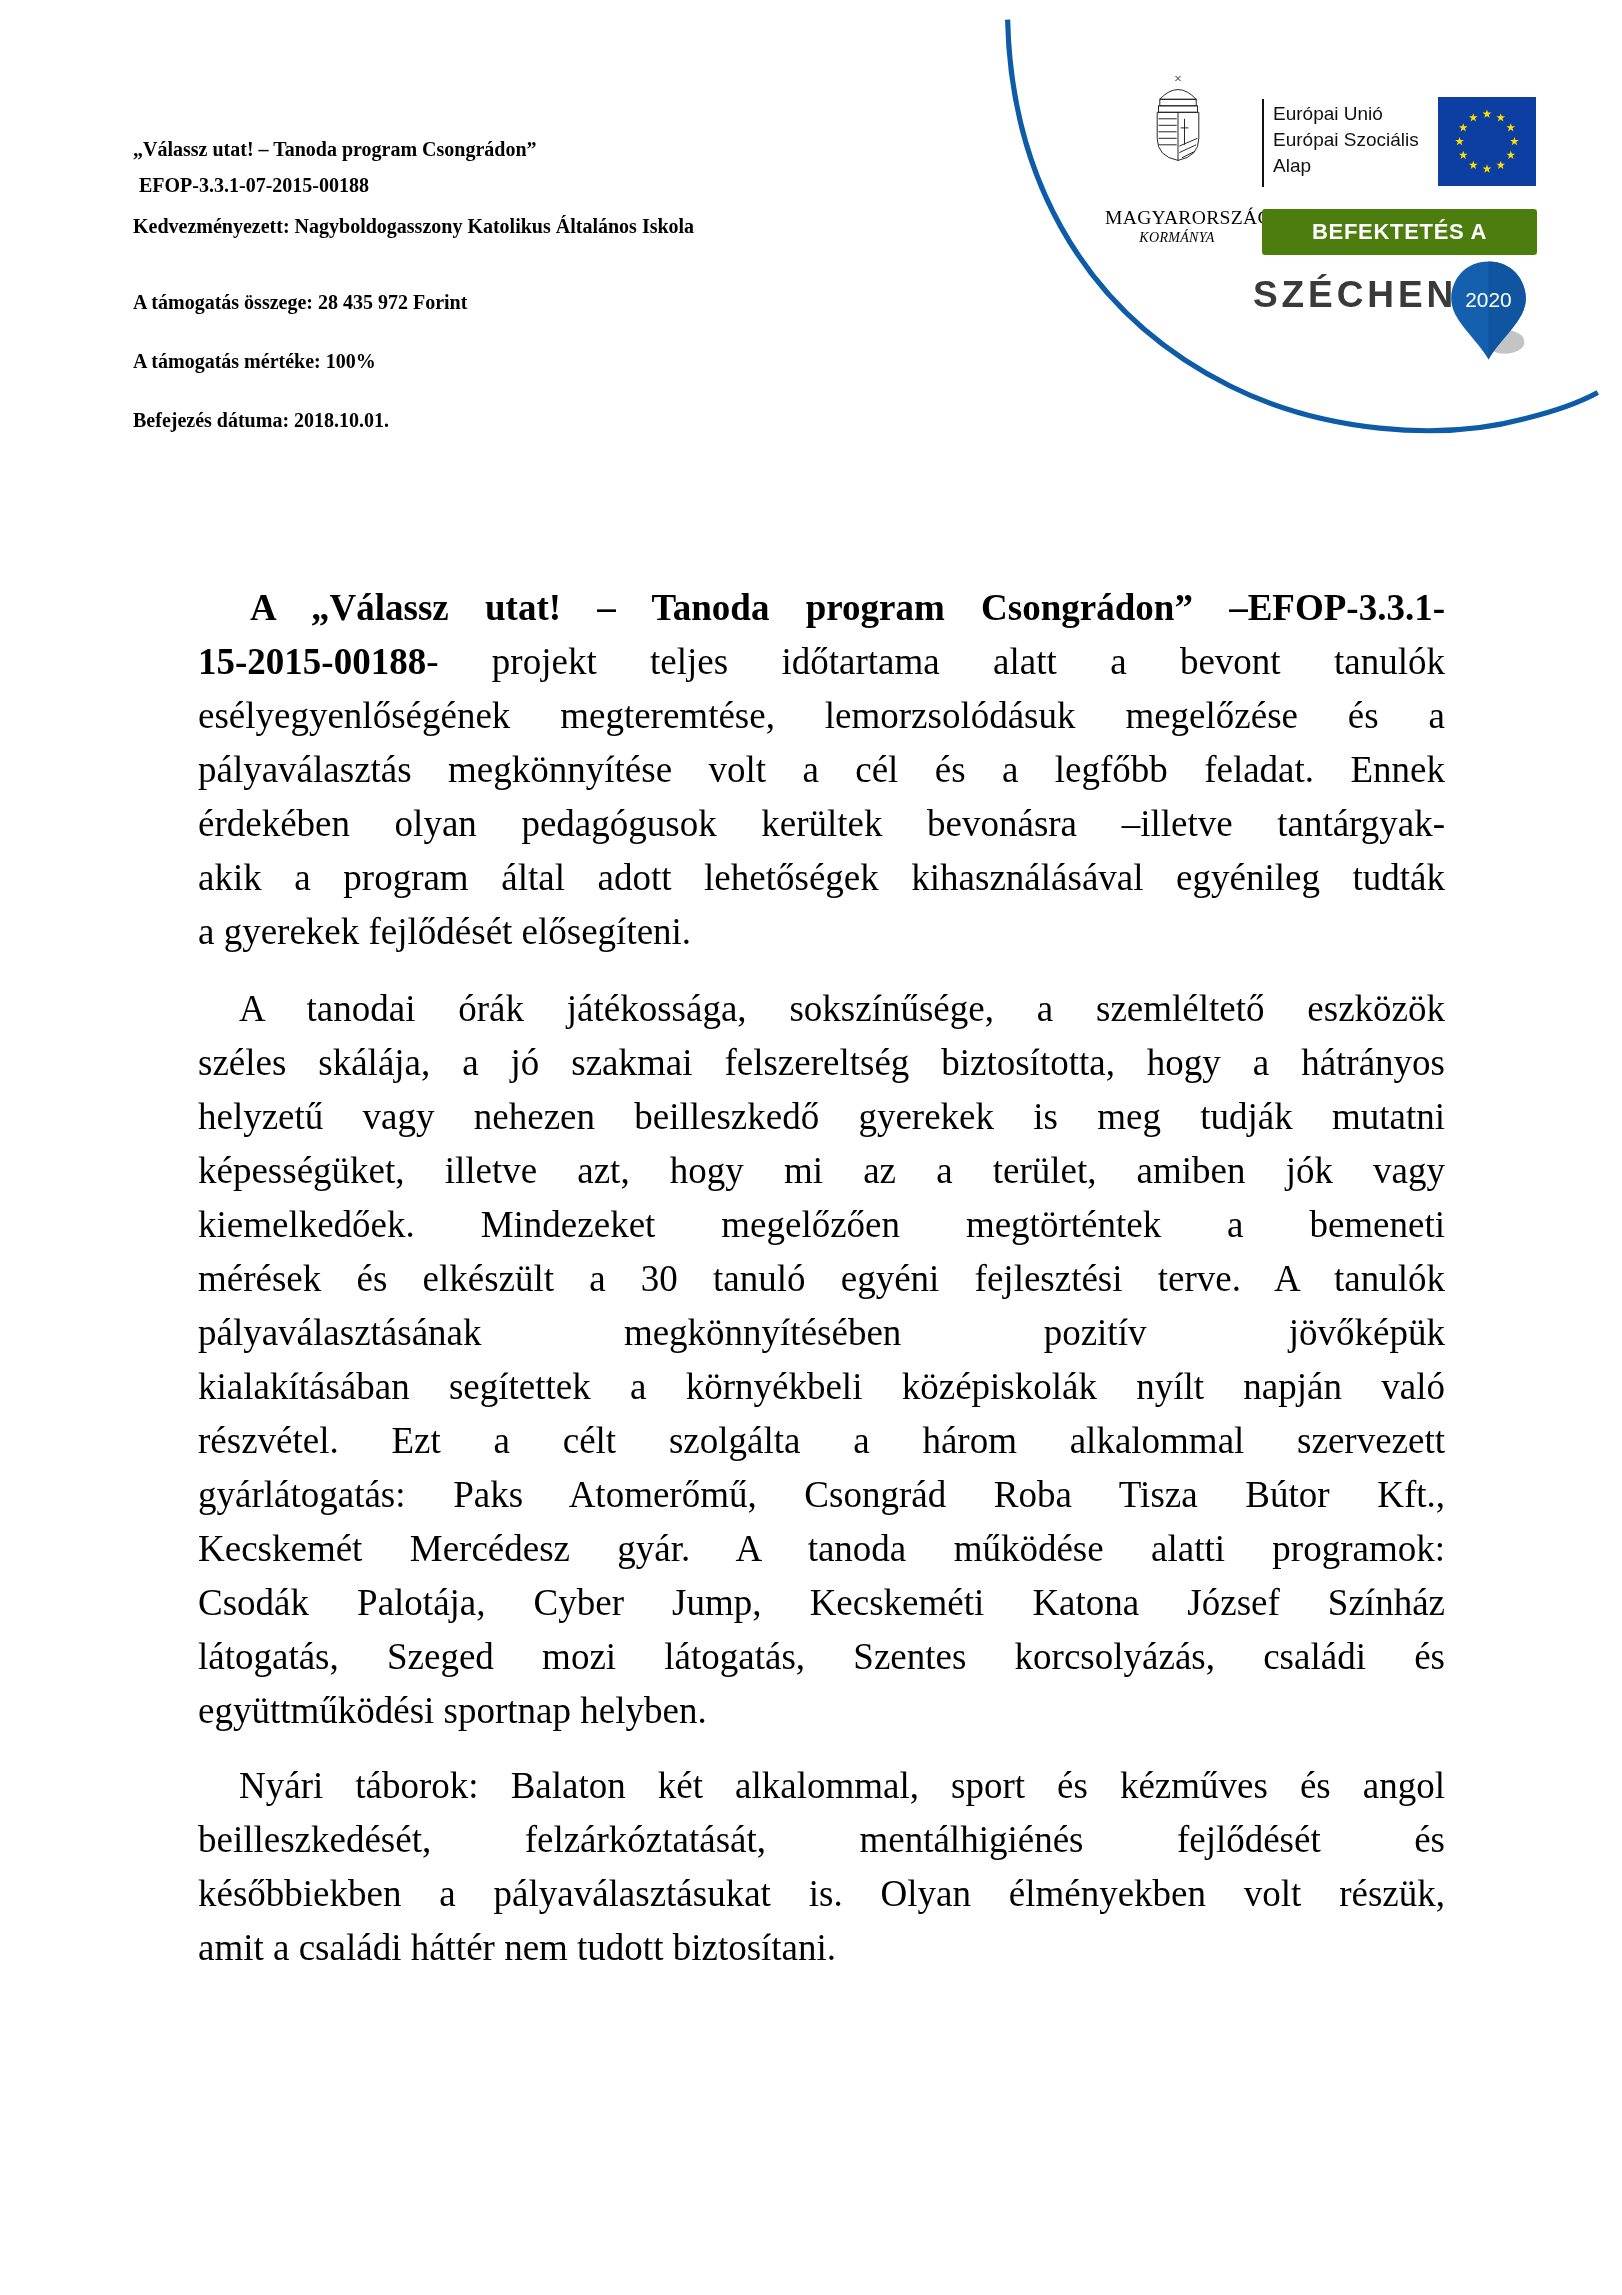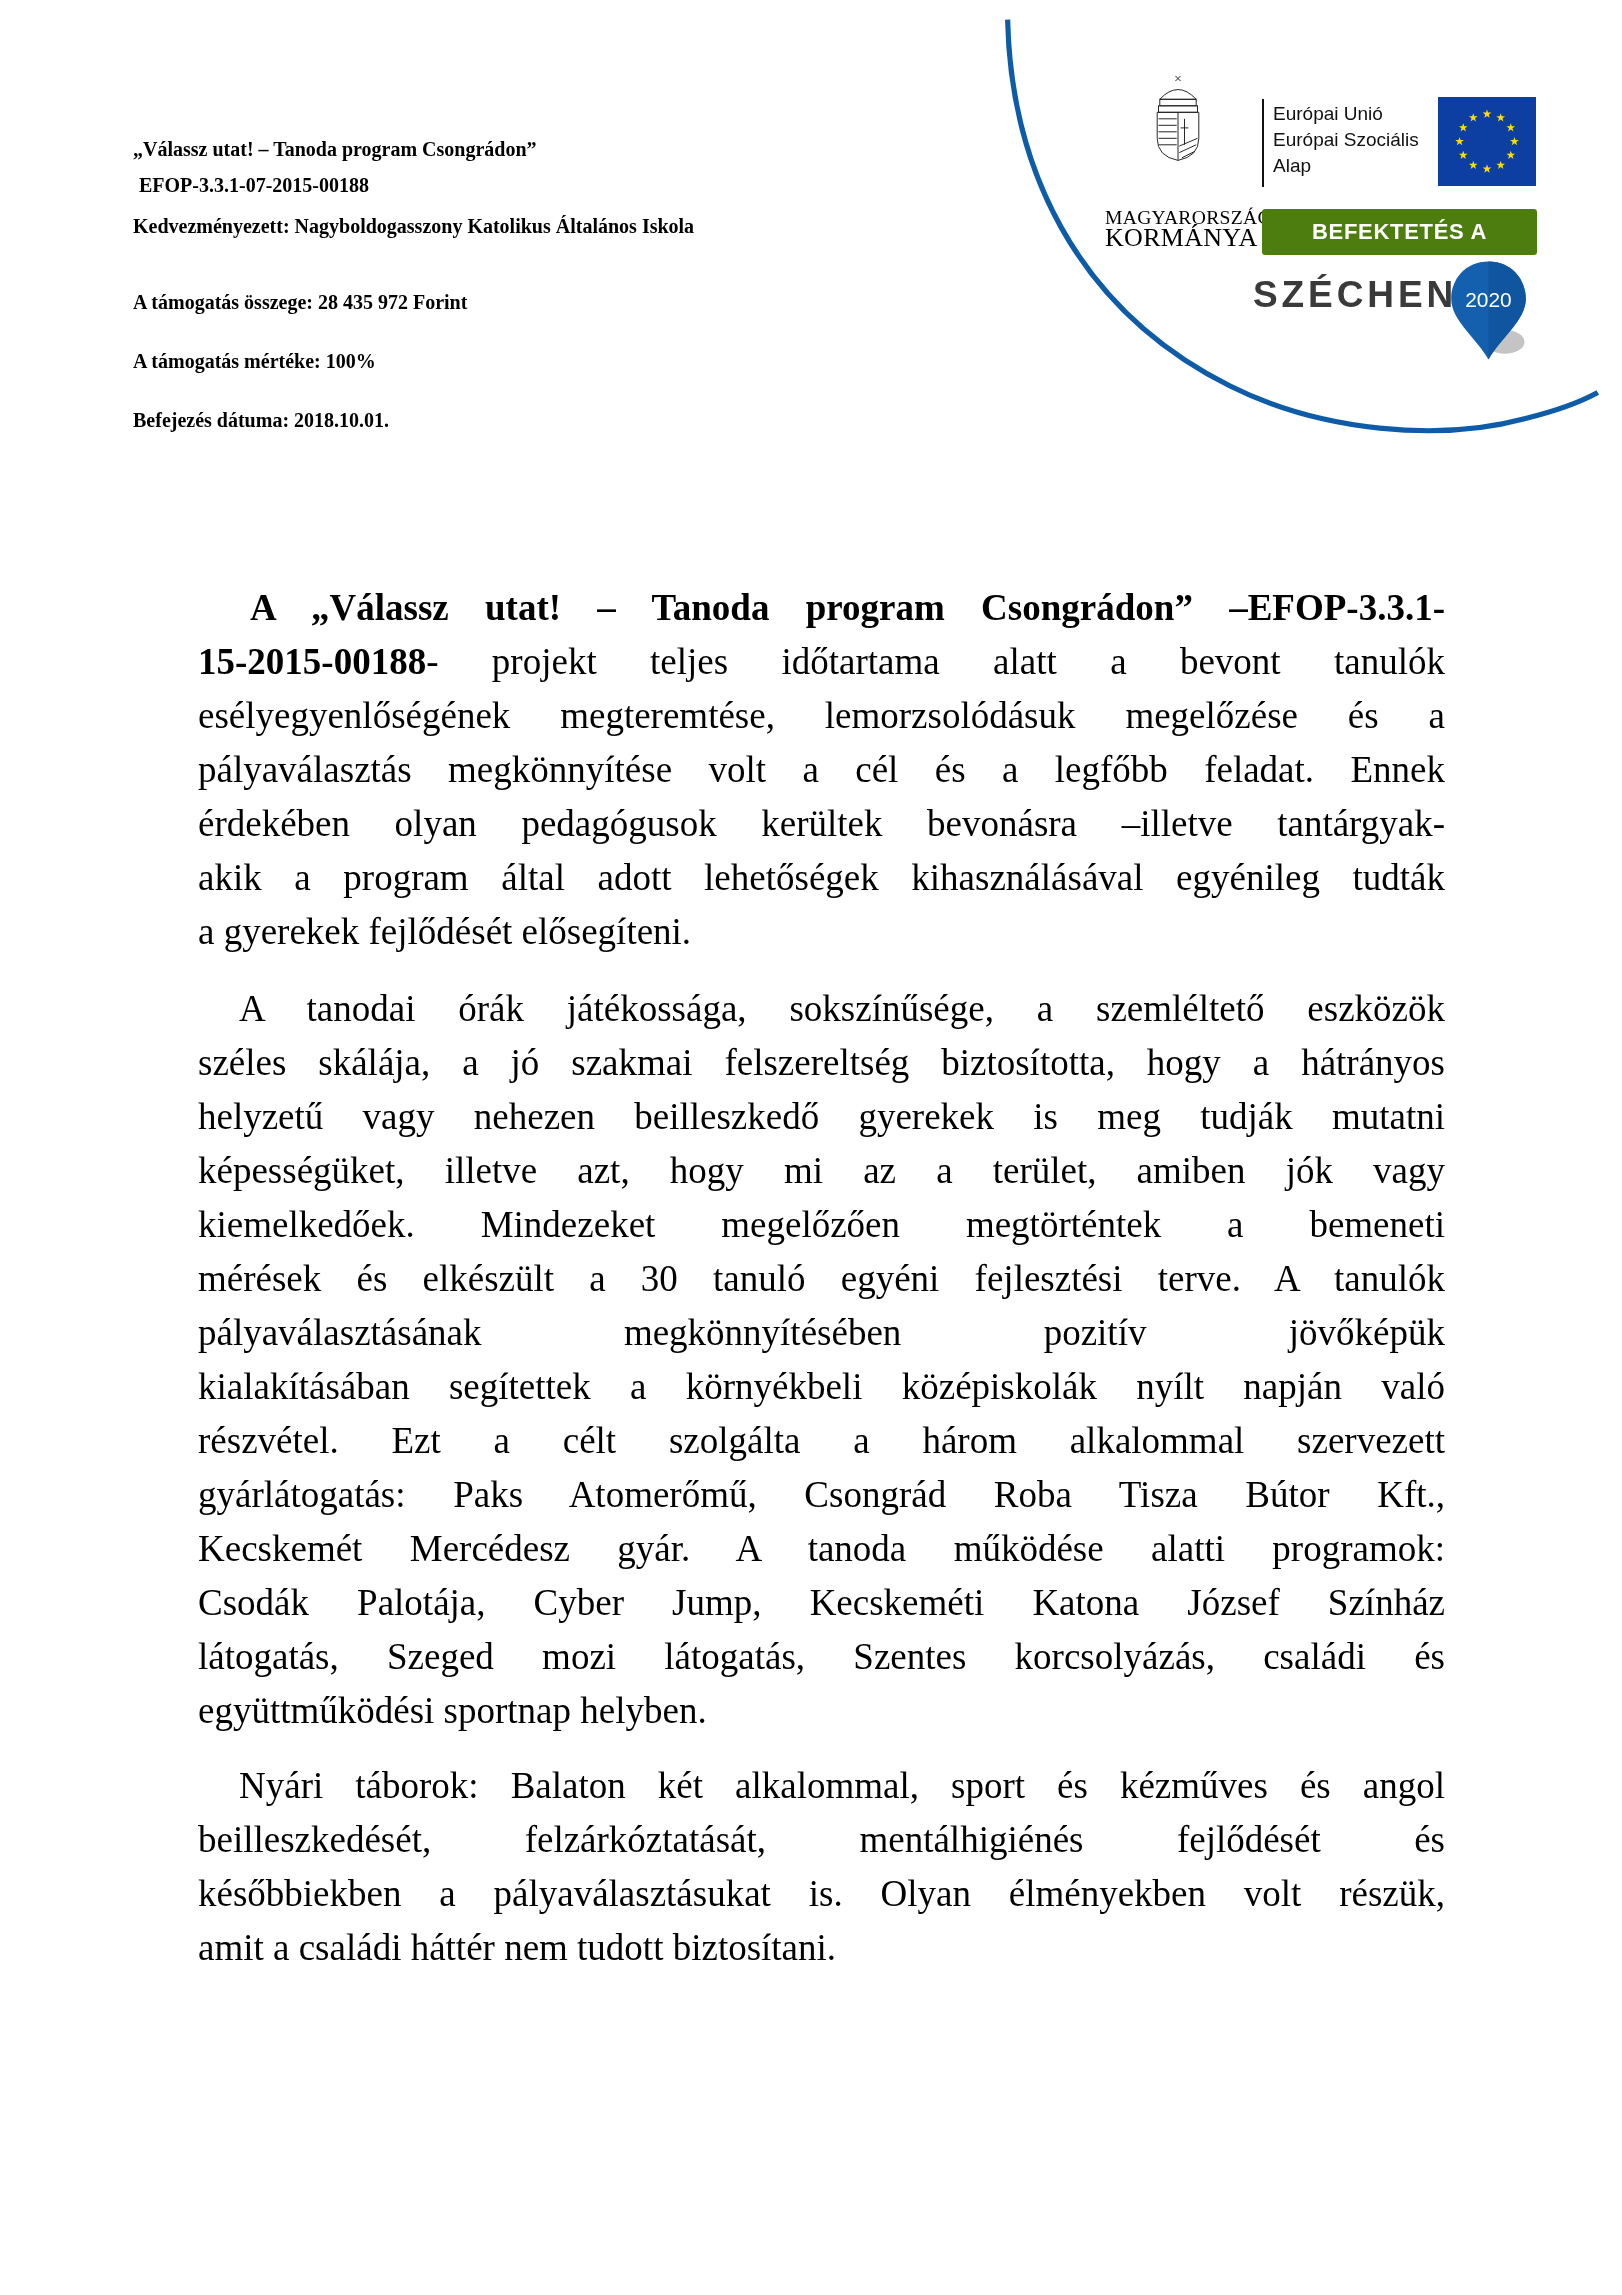--- a/index.html
+++ b/index.html
@@ -62,21 +62,21 @@
     <rect x="10" y="50" width="60" height="10"></rect>
     <path d="M8 60 H72 V100 Q72 128 40 134 Q8 128 8 100 Z"></path>
     <line x1="40" y1="60" x2="40" y2="134"></line>
     <path d="M10 70 H38 M10 80 H38 M10 90 H38 M10 100 H38 M10 110 H38"></path>
     <path d="M50 70 V110 M44 84 H56"></path>
     <path d="M42 112 L70 100 M42 122 L68 110 M46 130 L66 120"></path>
   </g>
 </svg>
 <div class="gov-name serif">
   <div style="text-transform:uppercase; font-size:19.6px;">Magyarország</div>
-  <div style="text-transform:uppercase; font-size:26px;">Kormánya</div>
+  <div style="text-transform:uppercase; font-size:14px;font-style:italic;">Kormánya</div>
 </div>
 
 <div class="eu-divider"></div>
 <div class="eu-text sans">
   <div class="b">Európai Unió</div>
   <div>Európai Szociális</div>
   <div>Alap</div>
 </div>
 <svg class="eu-flag" viewBox="0 0 150 136" id="euflag">
     <polygon points="75.0,19.0 76.6,23.7 81.7,23.8 77.7,26.9 79.1,31.7 75.0,28.8 70.9,31.7 72.3,26.9 68.3,23.8 73.4,23.7" fill="#FFDD00"></polygon>

